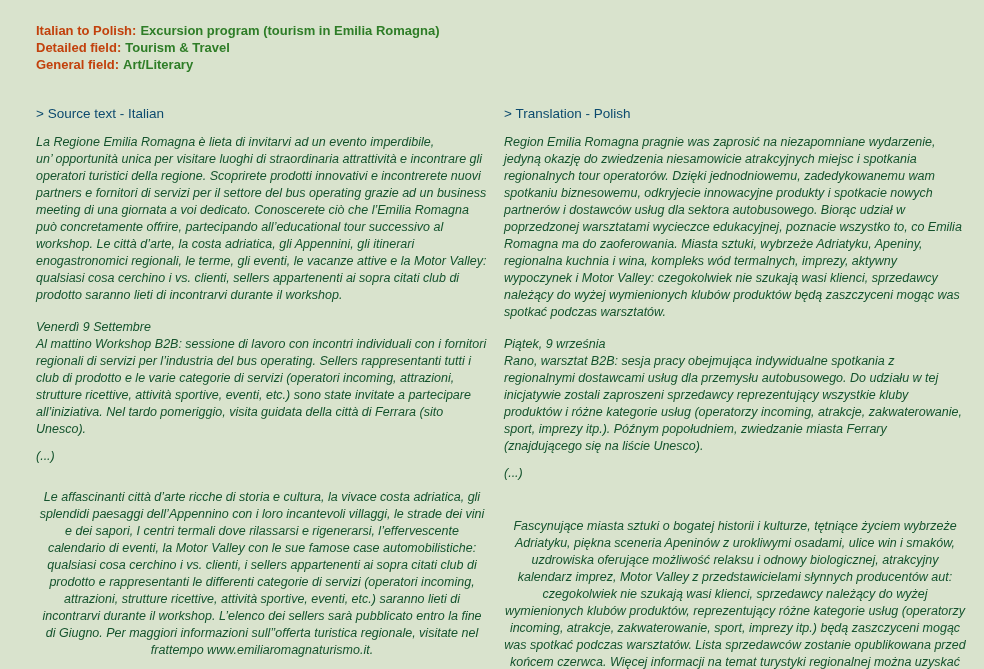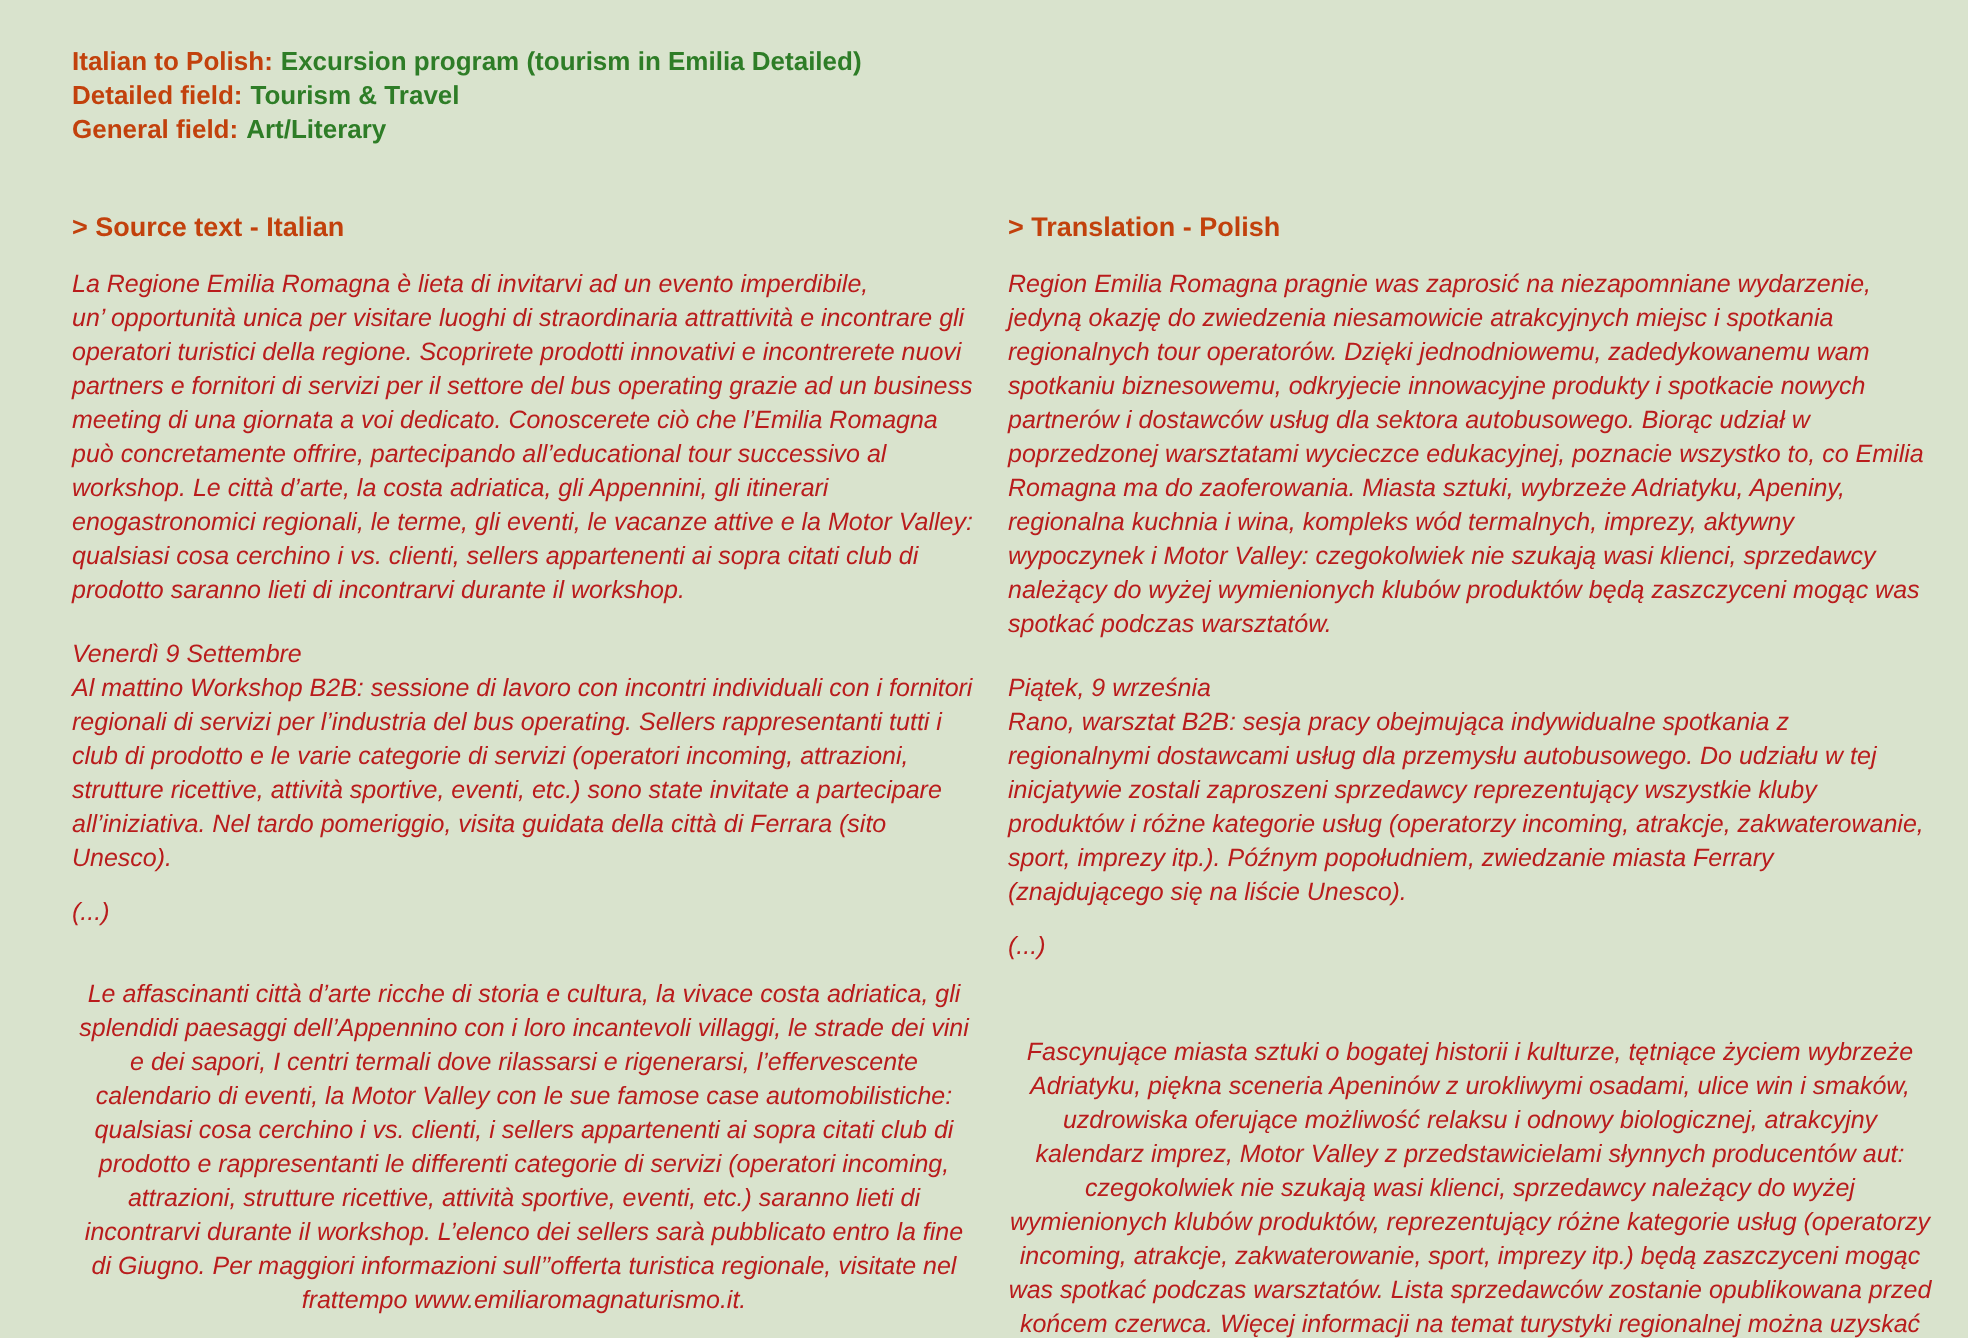--- a/index.html
+++ b/index.html
@@ -27,46 +27,46 @@
   .columns {
     display: flex;
     gap: 16px;
     margin-top: 33px;
   }
   .col { }
   .col-left  { width: 452px; }
   .col-right { width: 462px; }
   .col h2 {
     font-size: 13.5px;
-    font-weight: bold;
-    color: #c2410c;
+    font-weight: normal;
+    color: #0c4a6e;
     margin: 0 0 13px 0;
   }
   .col p {
     font-style: italic;
     font-size: 12.5px;
     line-height: 17px;
-    color: #b91c1c;
+    color: #14532d;
     white-space: pre-line;
     margin: 0 0 17px 0;
   }
   .p-lead      { margin-bottom: 15px !important; }
   .p-schedule  { margin-bottom: 10px !important; }
   .p-ellipsis  { margin-bottom: 24px !important; }
   .p-ellipsis-lg { margin-bottom: 36px !important; }
   .p-main      { margin-bottom: 13px !important; text-align: center; }
 </style>
 </head>
 <body>
 
 <div class="page">
 
   <div class="header-block">
     <div class="field-row">
-      <span class="field-label">Italian to Polish:</span><span class="field-value">Excursion program (tourism in Emilia Detailed)</span>
+      <span class="field-label">Italian to Polish:</span><span class="field-value">Excursion program (tourism in Emilia Romagna)</span>
     </div>
     <div class="field-row">
       <span class="field-label">Detailed field:</span><span class="field-value">Tourism &amp; Travel</span>
     </div>
     <div class="field-row">
       <span class="field-label">General field:</span><span class="field-value">Art/Literary</span>
     </div>
   </div>
 
   <div class="columns">

